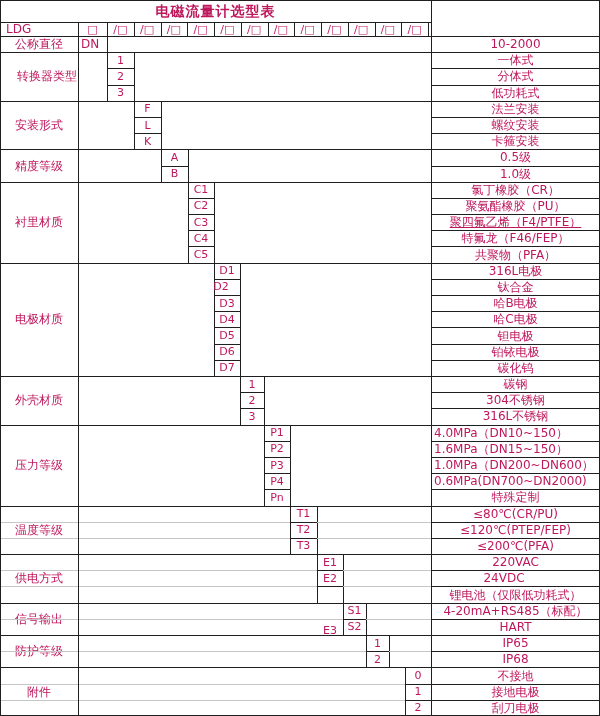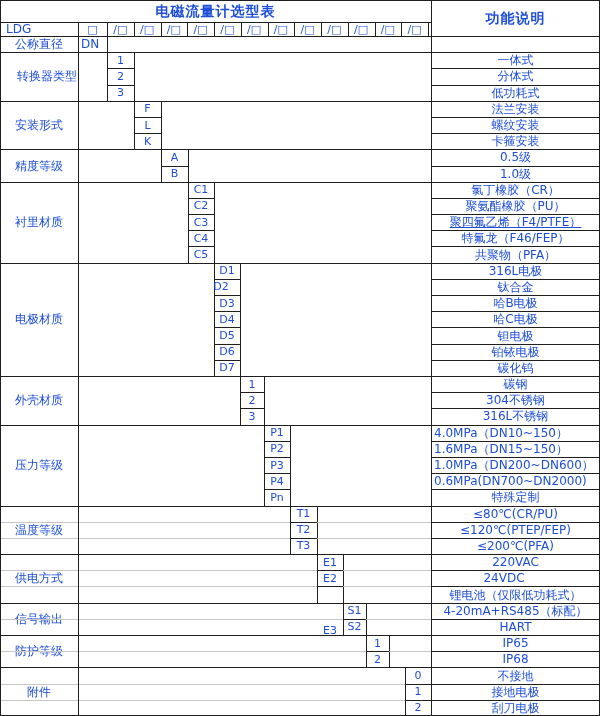--- a/index.html
+++ b/index.html
@@ -1,43 +1,43 @@
 <!DOCTYPE html>
 <html><head>
 <meta charset="utf-8">
 <style>
   html,body{margin:0;padding:0;background:#fff;}
   #sheet{
     position:relative;width:600px;height:716px;background:#ffffff;
-    font-family:"DejaVu Sans","Liberation Sans",sans-serif;color:#1d4ed8;
+    font-family:"DejaVu Sans","Liberation Sans",sans-serif;color:#be185d;
     overflow:hidden;
   }
   .cell{
     position:absolute;display:flex;align-items:center;justify-content:center;
     font-size:12px;white-space:nowrap;overflow:hidden;box-sizing:border-box;
     line-height:1;
   }
   .al-left{justify-content:flex-start;padding-left:3px;}
   .pad6{padding-left:6px;}
   .code{font-size:11px;}
   .boxcell{font-size:11px;letter-spacing:0px;}
   .title,.rhead{font-size:14px;font-weight:bold;letter-spacing:1px;}
   .hline,.vline{position:absolute;background:#1f1f1f;}
   .faint{background:#c6c6c6;}
 </style>
 </head>
 <body>
 
 <div id="sheet">
   <div class="cell title" style="left:0;top:0;width:431px;height:22px;">电磁流量计选型表</div>
-  <div class="cell rhead" style="left:431px;top:0;width:169px;height:36px;">功能说明</div>
   <div class="cell al-left pad6" style="left:0;top:22px;width:78px;height:14px;">LDG</div>
   <div class="cell boxcell" style="left:78px;top:22px;width:29px;height:14px;">□</div>
   <div class="cell" style="left:0;top:36px;width:78px;height:16.19px;">公称直径</div>
   <div class="cell al-left" style="left:78px;top:36px;width:29px;height:16.19px;">DN</div>
+  <div class="cell" style="left:431px;top:36px;width:169px;height:16.19px;">10-2000</div>
   <div id="gen">
       <div class="cell boxcell" style="left: 107px; top: 22px; width: 26.75px; height: 14px;">/□</div>
       <div class="vline" style="left: 107px; top: 22px; width: 1px; height: 14px;"></div>
       <div class="cell boxcell" style="left: 133.75px; top: 22px; width: 26.75px; height: 14px;">/□</div>
       <div class="vline" style="left: 133.75px; top: 22px; width: 1px; height: 14px;"></div>
       <div class="cell boxcell" style="left: 160.5px; top: 22px; width: 26.75px; height: 14px;">/□</div>
       <div class="vline" style="left: 160.5px; top: 22px; width: 1px; height: 14px;"></div>
       <div class="cell boxcell" style="left: 187.25px; top: 22px; width: 26.75px; height: 14px;">/□</div>
       <div class="vline" style="left: 187.25px; top: 22px; width: 1px; height: 14px;"></div>
       <div class="cell boxcell" style="left: 214px; top: 22px; width: 26.75px; height: 14px;">/□</div>

